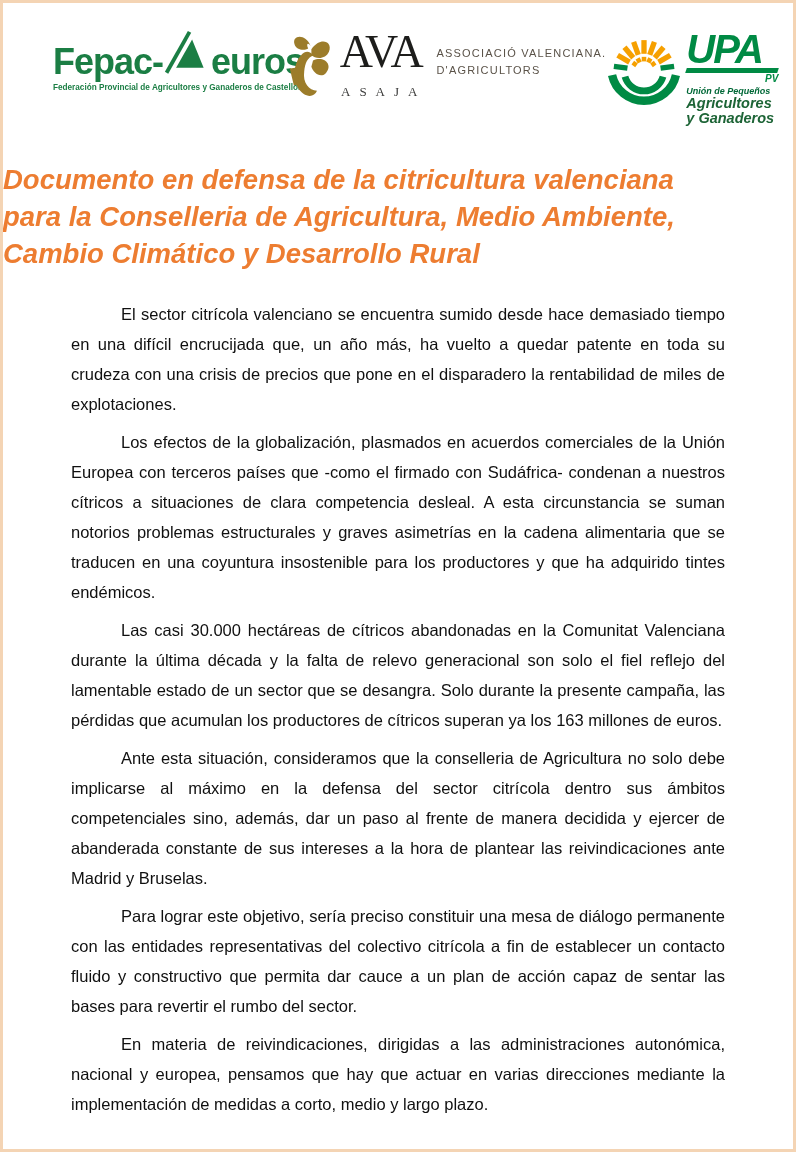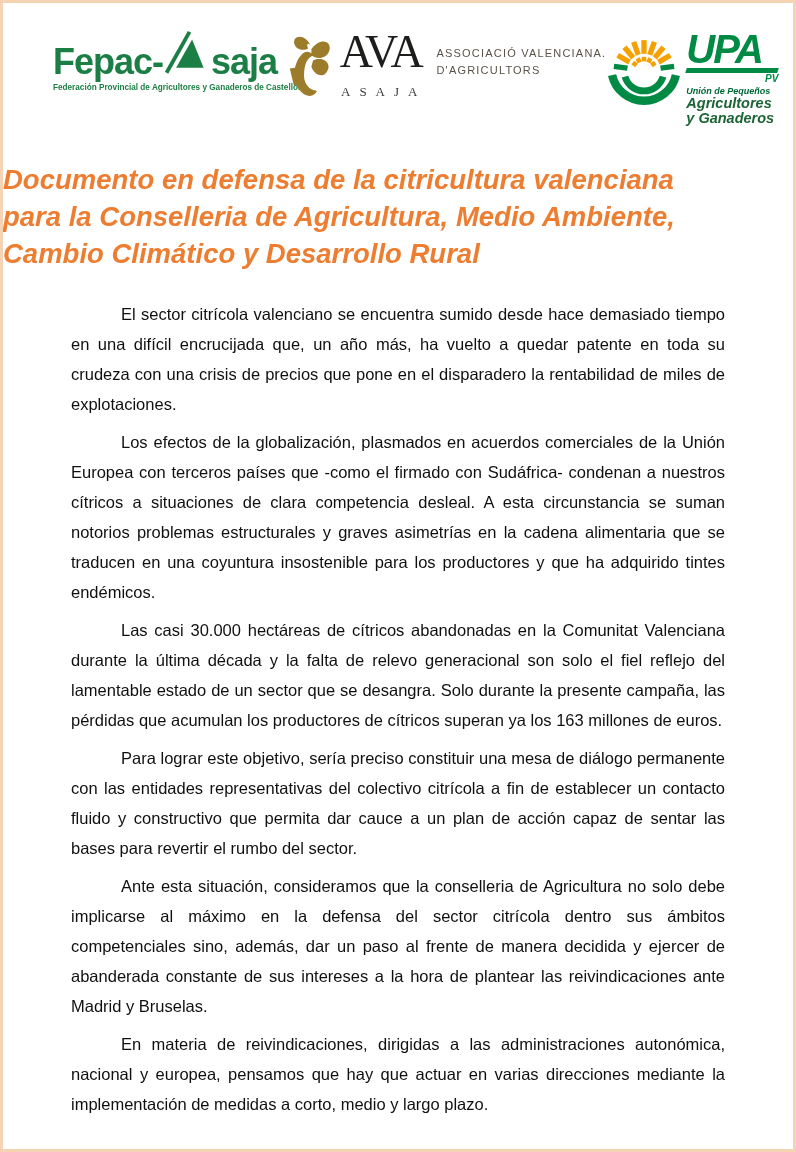--- a/index.html
+++ b/index.html
@@ -64,21 +64,21 @@
     <div class="fepac">
       <div class="fepac-word">
         <span>Fepac-</span>
         <span>
           <svg width="46" height="48" viewBox="0 0 72 66">
             <polygon points="40,2 62,56 18,56" fill="#1b7e44"></polygon>
             <line x1="10" y1="64" x2="46" y2="0" stroke="#ffffff" stroke-width="8"></line>
             <line x1="4" y1="64" x2="40" y2="0" stroke="#1b7e44" stroke-width="6"></line>
           </svg>
         </span>
-        <span>saja</span>
+        <span>euros</span>
       </div>
       <div class="fepac-sub">Federación Provincial de Agricultores y Ganaderos de Castellón</div>
     </div>
 
     <div class="ava">
       <span class="ava-bird">
         <svg width="48" height="78" viewBox="0 0 60 96">
           <g fill="#9c7c2a">
             <path d="M32 18 C26 2 8 4 12 16 C14 23 24 24 29 21 C26 15 29 13 32 18 Z"></path>
             <path d="M33 22 C44 6 60 12 55 25 C51 35 38 35 33 29 Z"></path>
@@ -145,18 +145,18 @@
   <div class="doc-title">
     <div>Documento en defensa de la citricultura valenciana</div>
     <div>para la Conselleria de Agricultura, Medio Ambiente,</div>
     <div>Cambio Climático y Desarrollo Rural</div>
   </div>
 
   <div class="doc-body">
     <p>El sector citrícola valenciano se encuentra sumido desde hace demasiado tiempo en una difícil encrucijada que, un año más, ha vuelto a quedar patente en toda su crudeza con una crisis de precios que pone en el disparadero la rentabilidad de miles de explotaciones.</p>
     <p>Los efectos de la globalización, plasmados en acuerdos comerciales de la Unión Europea con terceros países que -como el firmado con Sudáfrica- condenan a nuestros cítricos a situaciones de clara competencia desleal. A esta circunstancia se suman notorios problemas estructurales y graves asimetrías en la cadena alimentaria que se traducen en una coyuntura insostenible para los productores y que ha adquirido tintes endémicos.</p>
     <p>Las casi 30.000 hectáreas de cítricos abandonadas en la Comunitat Valenciana durante la última década y la falta de relevo generacional son solo el fiel reflejo del lamentable estado de un sector que se desangra. Solo durante la presente campaña, las pérdidas que acumulan los productores de cítricos superan ya los 163 millones de euros.</p>
+    <p>Ante esta situación, consideramos que la conselleria de Agricultura no solo debe implicarse al máximo en la defensa del sector citrícola dentro sus ámbitos competenciales sino, además, dar un paso al frente de manera decidida y ejercer de abanderada constante de sus intereses a la hora de plantear las reivindicaciones ante Madrid y Bruselas.</p>
     <p>Para lograr este objetivo, sería preciso constituir una mesa de diálogo permanente con las entidades representativas del colectivo citrícola a fin de establecer un contacto fluido y constructivo que permita dar cauce a un plan de acción capaz de sentar las bases para revertir el rumbo del sector.</p>
-    <p>Ante esta situación, consideramos que la conselleria de Agricultura no solo debe implicarse al máximo en la defensa del sector citrícola dentro sus ámbitos competenciales sino, además, dar un paso al frente de manera decidida y ejercer de abanderada constante de sus intereses a la hora de plantear las reivindicaciones ante Madrid y Bruselas.</p>
     <p>En materia de reivindicaciones, dirigidas a las administraciones autonómica, nacional y europea, pensamos que hay que actuar en varias direcciones mediante la implementación de medidas a corto, medio y largo plazo.</p>
   </div>
 
 </div>
 
 </body></html>

